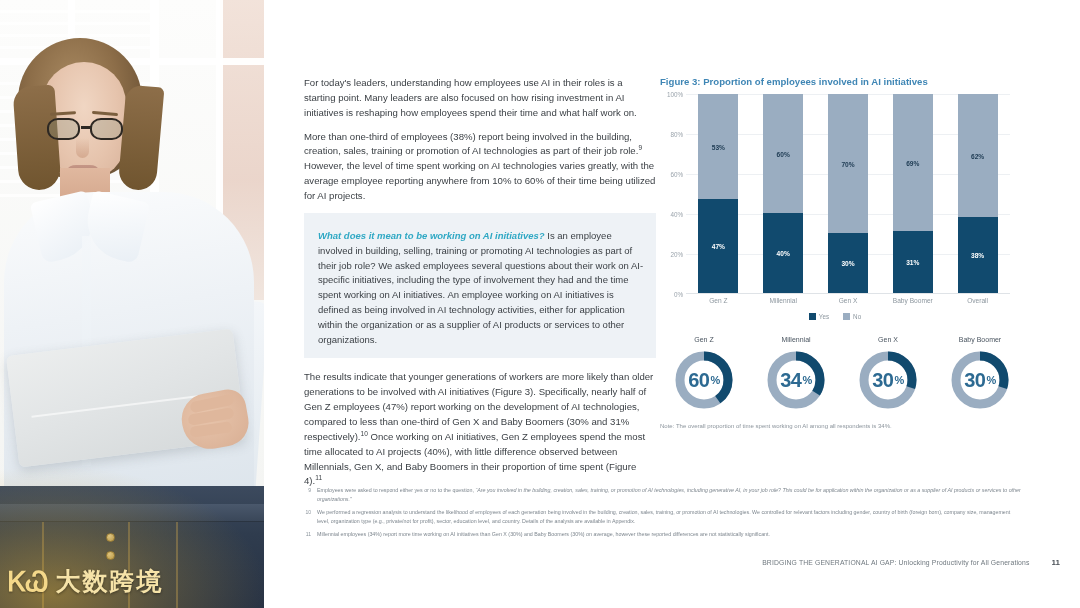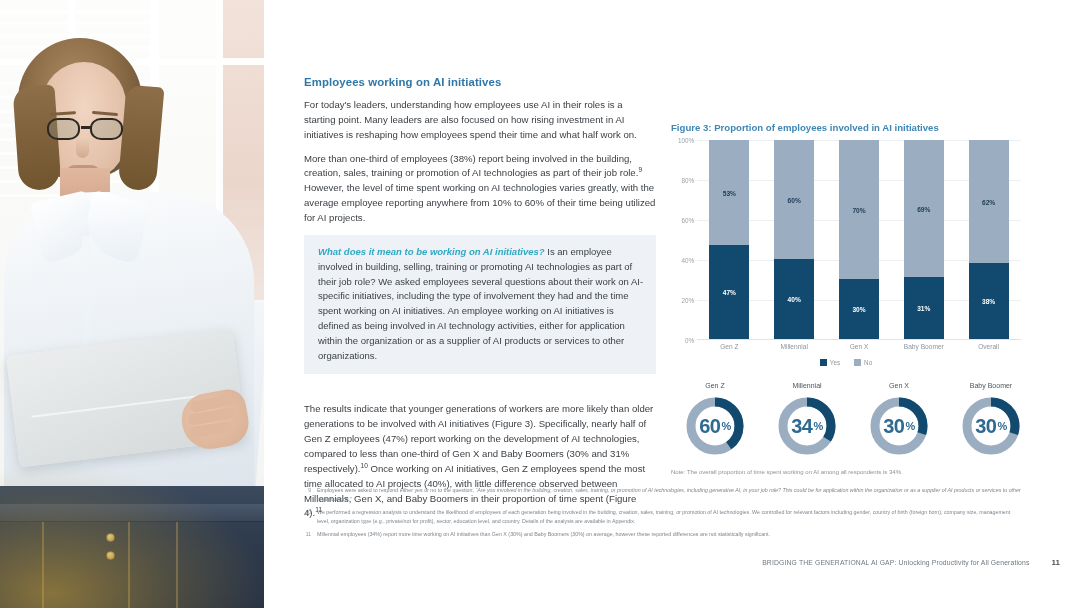--- a/index.html
+++ b/index.html
@@ -151,34 +151,34 @@
   .wm-text {
     font-size:25px; font-weight:700; color:#f6e3a8;
     font-family:"DejaVu Sans", sans-serif; letter-spacing:2px;
     text-shadow: 0 1px 3px rgba(0,0,0,.45);
   }
 
   
   .content { position:absolute; left:264px; top:0; width:816px; height:608px; }
 
   .col-left { position:absolute; left:40px; top:76px; width:352px; }
-  .col-right{ position:absolute; left:407px; top:76px; width:364px;margin-top:46px; }
+  .col-right{ position:absolute; left:396px; top:76px; width:364px; }
 
   h2.section-title {
     color:#2e77a8; font-size:11.4px; font-weight:700; margin-bottom:10px;
     letter-spacing:.1px;
   }
   p.body {
     color:#3a3f44; font-size:9.6px; line-height:1.55; margin-bottom:9px;
     text-align:left;
   }
   sup { font-size:6.6px; vertical-align: super; line-height:0; }
 
   .callout {
-    background:#eef2f6; padding:10px 12px 11px 14px; margin:4px 0 28px 0;
+    background:#eef2f6; padding:16px 12px 11px 14px; margin:4px 0 12px 0;
   }
   .callout p { color:#3a3f44; font-size:9.5px; line-height:1.56; }
   .callout .lead {
     color:#2fa8c4; font-style:italic; font-weight:700;
   }
 
   
   .fig-title {
     color:#3f86b5; font-size:9.6px; font-weight:600; margin-bottom:7px;
   }
@@ -300,26 +300,29 @@
 
     <div class="jeans"></div>
     <div class="jeans-waist"></div>
     <div class="jeans-seam" style="left:42px;bottom:0;height:86px;"></div>
     <div class="jeans-seam" style="left:128px;bottom:0;height:86px;"></div>
     <div class="jeans-seam" style="left:176px;bottom:0;height:86px;"></div>
     <div class="btn-stud" style="left:106px;bottom:66px;"></div>
     <div class="btn-stud" style="left:106px;bottom:48px;"></div>
     <div class="glow"></div>
 
+    <div class="watermark">
+      <span class="wm-mark">ᏦᏇ</span>
+      <span class="wm-text">大数跨境</span>
+    </div>
   </div>
 
   <div class="content">
 
     <div class="col-left">
-      <h2 class="section-title">Employees working on AI initiatives</h2>
 
       <p class="body">For today's leaders, understanding how employees use AI in their roles is a starting point. Many leaders are also focused on how rising investment in AI initiatives is reshaping how employees spend their time and what half work on.</p>
 
       <p class="body"><span>More than one-third of employees (38%) report being involved in the building, creation, sales, training or promotion of AI technologies as part of their job role.</span><sup>9</sup><span> However, the level of time spent working on AI technologies varies greatly, with the average employee reporting anywhere from 10% to 60% of their time being utilized for AI projects.</span></p>
 
       <div class="callout">
         <p><span class="lead">What does it mean to be working on AI initiatives?</span><span> Is an employee involved in building, selling, training or promoting AI technologies as part of their job role? We asked employees several questions about their work on AI-specific initiatives, including the type of involvement they had and the time spent working on AI initiatives. An employee working on AI initiatives is defined as being involved in AI technology activities, either for application within the organization or as a supplier of AI products or services to other organizations.</span></p>
       </div>
 
       <p class="body"><span>The results indicate that younger generations of workers are more likely than older generations to be involved with AI initiatives (Figure 3). Specifically, nearly half of Gen Z employees (47%) report working on the development of AI technologies, compared to less than one-third of Gen X and Baby Boomers (30% and 31% respectively).</span><sup>10</sup><span> Once working on AI initiatives, Gen Z employees spend the most time allocated to AI projects (40%), with little difference observed between Millennials, Gen X, and Baby Boomers in their proportion of time spent (Figure 4).</span><sup>11</sup></p>

